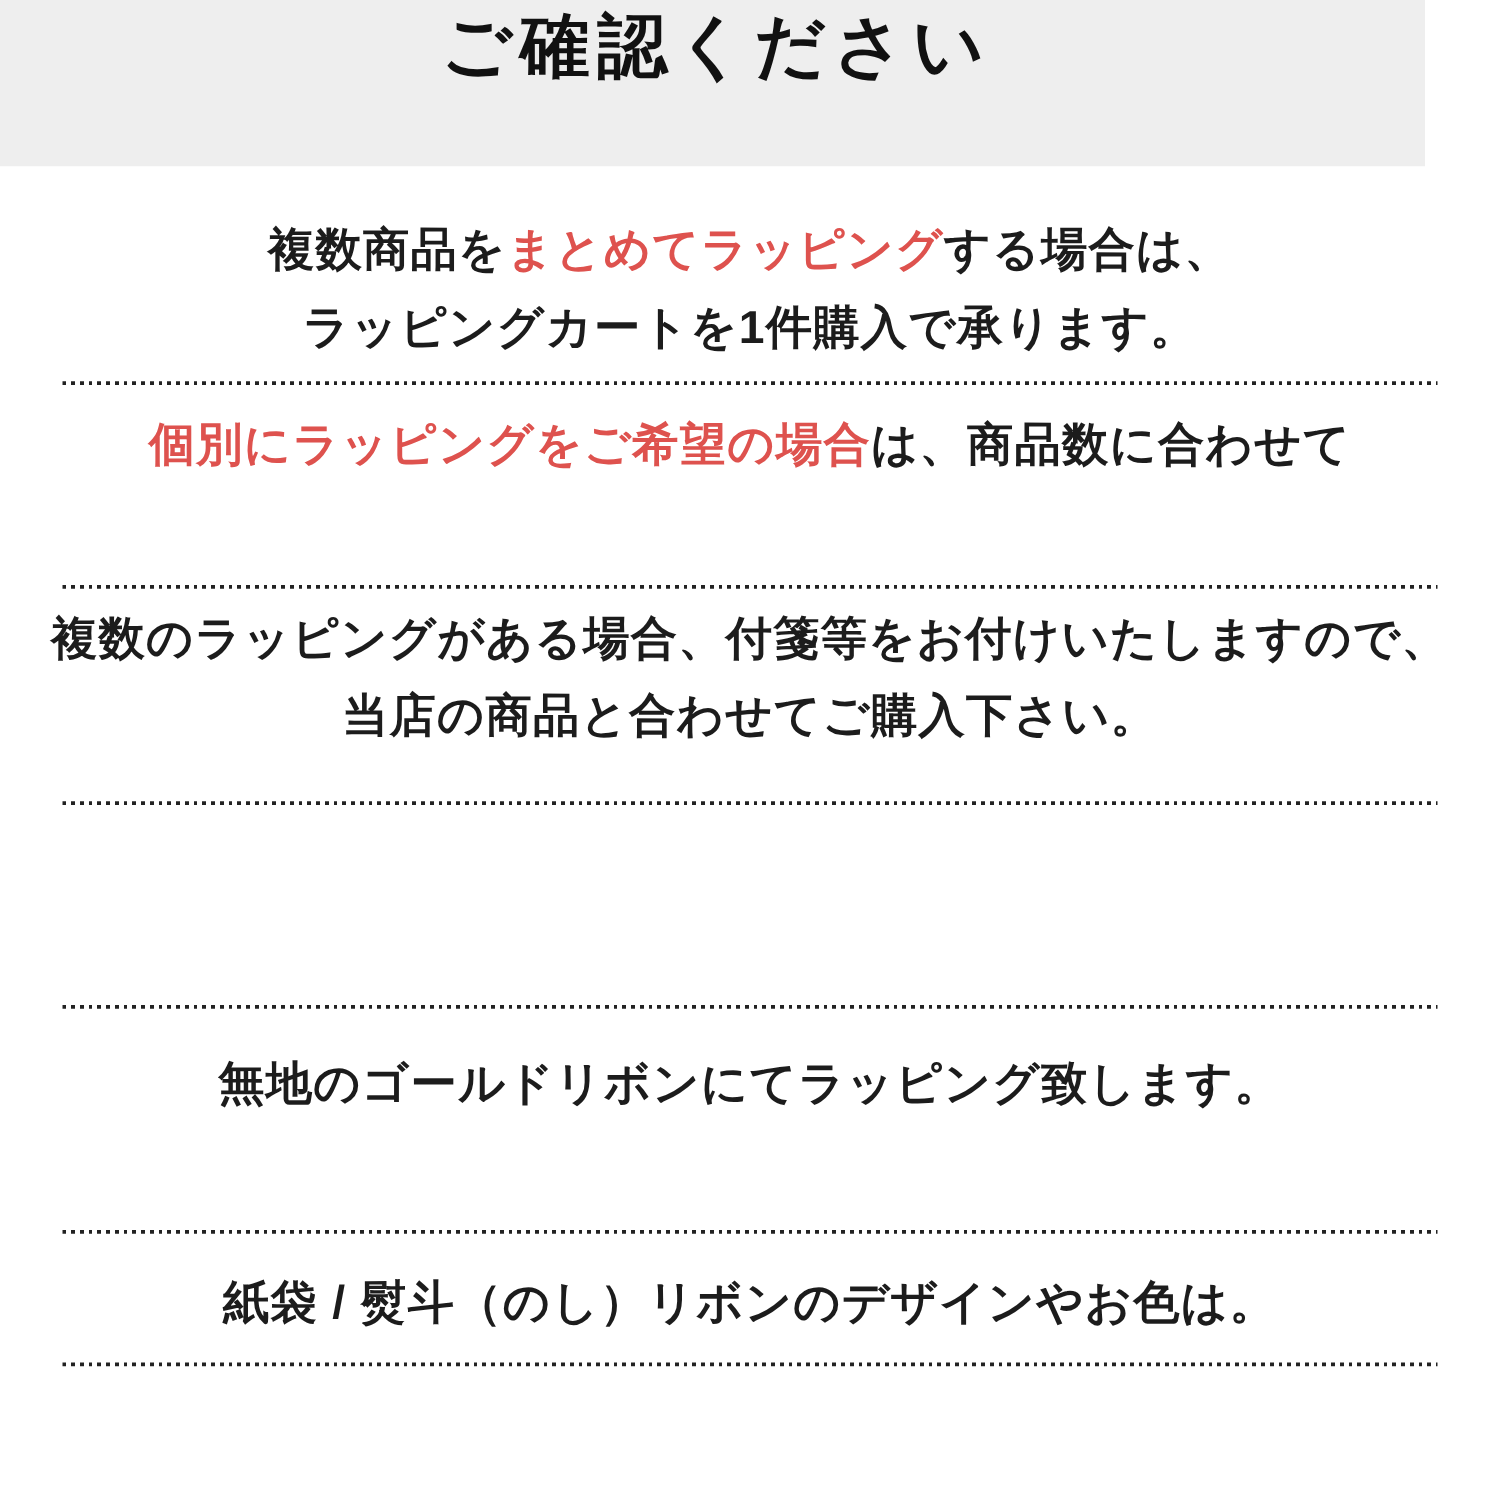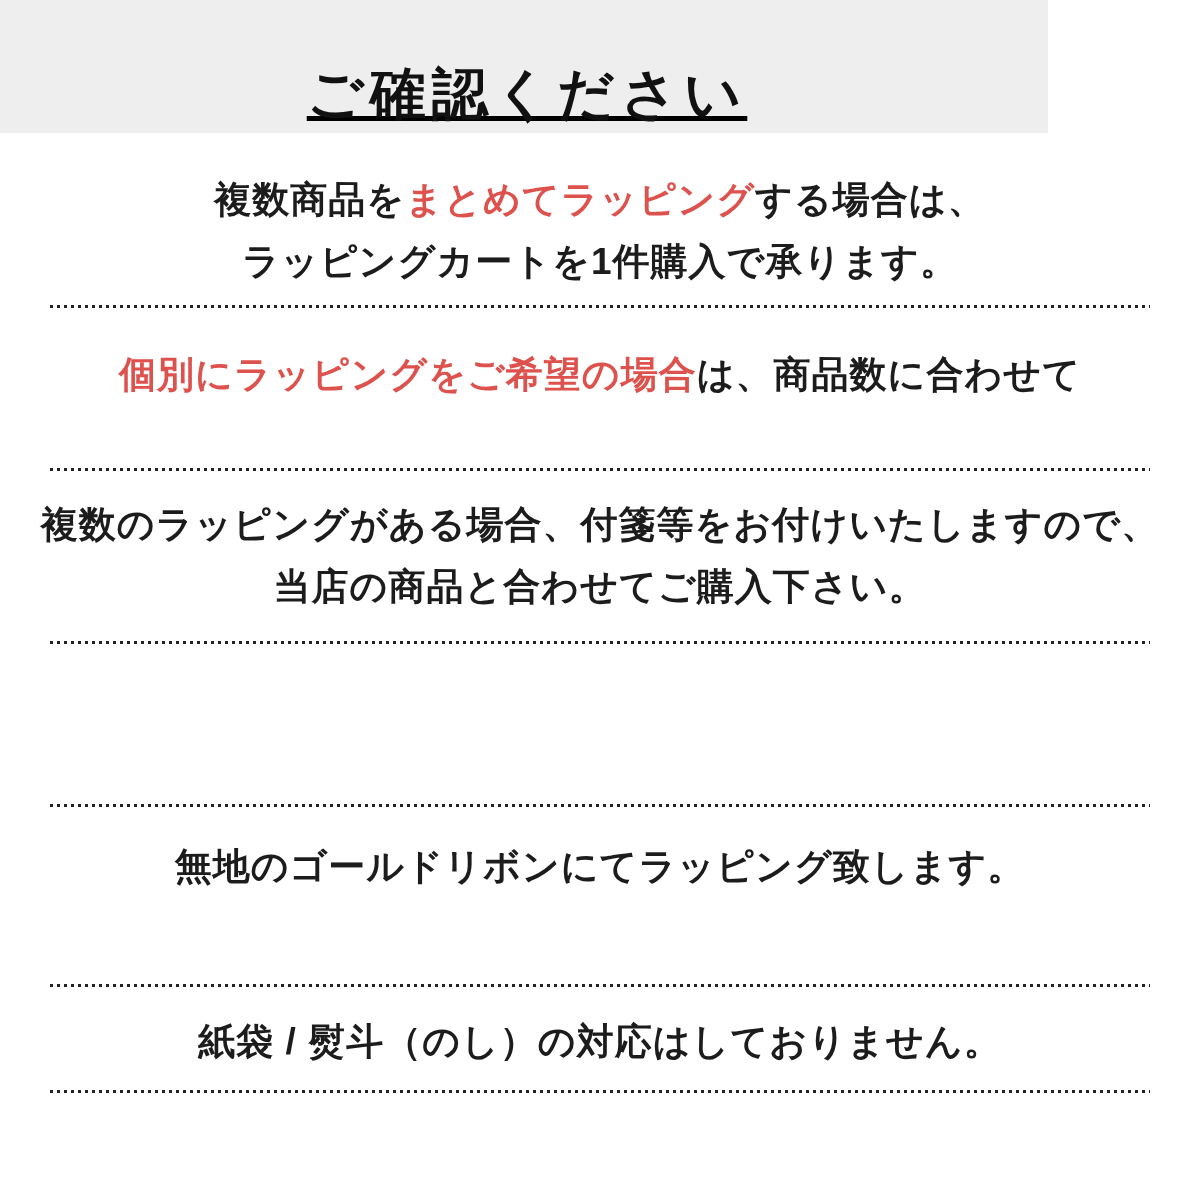--- a/index.html
+++ b/index.html
@@ -19,26 +19,25 @@
     position: relative;
     width: 1200px;
     height: 1200px;
     margin: 0 auto;
     background: var(--color-page-bg);
     overflow: hidden;
   }
   .header {
     position: absolute;
     top: 0; left: 0;
-    width: 1048px; height: 133px;
+    width: 1140px; height: 133px;
     background: var(--color-header-bg);
     display: flex;
-    align-items: flex-end;
+    align-items: flex-start;
     justify-content: center;
-    text-decoration: underline;
   }
   .title {
     font-size: 56px;
     font-weight: 700;
     color: var(--color-title);
     letter-spacing: 6px;
     padding-left: 6px; 
     white-space: nowrap;
   }
   .para {
@@ -82,29 +81,29 @@
     <span class="line">
       <span>複数商品を</span><span class="accent">まとめてラッピング</span><span>する場合は、</span>
     </span>
     <span class="line">
       <span>ラッピングカートを1件購入で承ります。</span>
     </span>
   </p>
 
   <div class="divider" style="top:305px"></div>
 
-  <p class="para" style="top:344px">
+  <p class="para" style="top:325px">
     <span class="line">
       <span class="accent">個別にラッピングをご希望の場合</span><span>は、商品数に合わせて</span>
     </span>
   </p>
 
   <div class="divider" style="top:468px"></div>
 
-  <p class="para" style="top:494px">
+  <p class="para" style="top:480px">
     <span class="line">
       <span>複数のラッピングがある場合、付箋等をお付けいたしますので、</span>
     </span>
     <span class="line">
       <span>当店の商品と合わせてご購入下さい。</span>
     </span>
   </p>
 
   <div class="divider" style="top:641px"></div>
 
@@ -114,20 +113,20 @@
   <p class="para" style="top:836px">
     <span class="line">
       <span>無地のゴールドリボンにてラッピング致します。</span>
     </span>
   </p>
 
   <div class="divider" style="top:984px"></div>
 
   <p class="para" style="top:1011px">
     <span class="line">
-      <span>紙袋 / 熨斗（のし）の対応はしておりません。</span>
+      <span>紙袋 / 熨斗（のし）リボンのデザインやお色は。</span>
     </span>
   </p>
 
   <div class="divider" style="top:1090px"></div>
 
 
 </div>
 
 </body></html>

